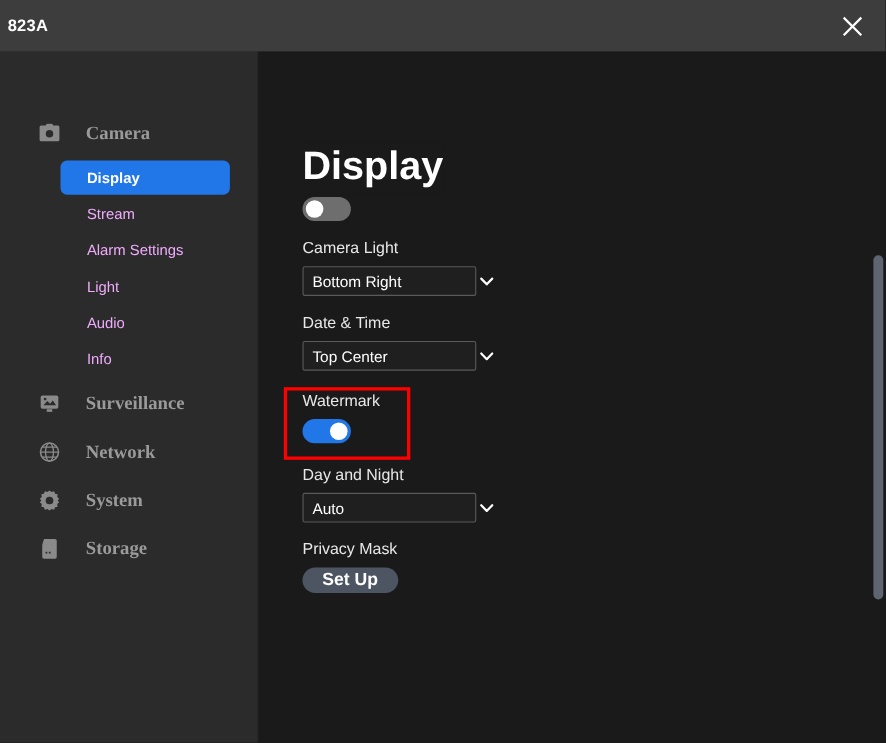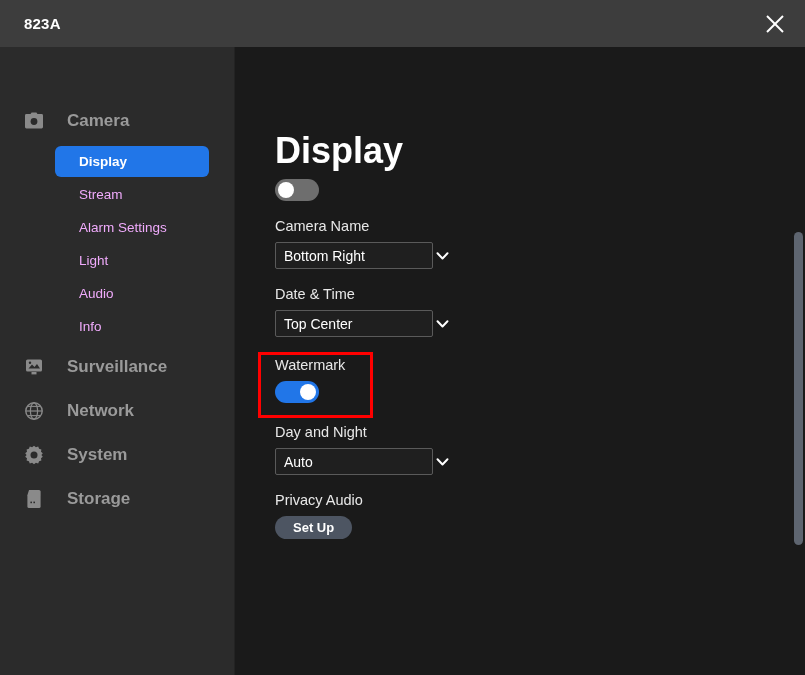--- a/index.html
+++ b/index.html
@@ -23,21 +23,21 @@
     height: 47px;
     background: #3d3d3d;
     display: flex;
     align-items: center;
     box-sizing: border-box;
   }
   .titlebar-title {
     color: #ffffff;
     font-size: 15px;
     font-weight: bold;
-    margin-left: 24px;
+    margin-left: 7px;
     letter-spacing: 0.2px;
   }
   .titlebar-spacer { flex: 1; }
   .close-btn {
     width: 44px;
     height: 44px;
     margin-right: 8px;
     display: flex;
     align-items: center;
     justify-content: center;
@@ -61,23 +61,24 @@
     height: 628px;
     background: #2b2b2b;
     box-sizing: border-box;
     padding-top: 55px;
     border-right: 1px solid #232323;
   }
   .nav-group-header {
     display: flex;
     align-items: center;
     height: 38px;
-    padding-left: 23px;
+    padding-left: 34px;
     margin-bottom: 6px;
     cursor: pointer;
+    font-family: Liberation Serif, serif;
   }
   .nav-icon {
     width: 22px;
     height: 22px;
     display: flex;
     align-items: center;
     justify-content: center;
     margin-right: 22px;
     flex: 0 0 auto;
   }
@@ -220,21 +221,21 @@
   
   .pill-btn {
     display: inline-flex;
     align-items: center;
     justify-content: center;
     height: 23px;
     padding: 0 18px;
     border-radius: 12px;
     background: #4d5562;
     color: #ffffff;
-    font-size: 13px;
+    font-size: 16px;
     font-weight: bold;
     border: none;
     cursor: pointer;
     font-family: "Liberation Sans", sans-serif;
   }
 
   
   .highlight-box {
     position: absolute;
     left: 258px;
@@ -374,21 +375,21 @@
       <div class="form">
 
         <div class="field">
           <span class="field-label">Mirroring</span>
           <div class="toggle">
             <span class="knob"></span>
           </div>
         </div>
 
         <div class="field">
-          <span class="field-label">Camera Name</span>
+          <span class="field-label">Camera Light</span>
           <div class="select-wrap">
             <div class="select">Bottom Right</div>
             <span class="select-chevron">
               <svg width="13" height="9" viewBox="0 0 13 9">
                 <polyline points="1.5,1.8 6.5,7 11.5,1.8" fill="none" stroke="#ffffff" stroke-width="2" stroke-linecap="round" stroke-linejoin="round"></polyline>
               </svg>
             </span>
           </div>
         </div>
 
@@ -418,21 +419,21 @@
             <div class="select">Auto</div>
             <span class="select-chevron">
               <svg width="13" height="9" viewBox="0 0 13 9">
                 <polyline points="1.5,1.8 6.5,7 11.5,1.8" fill="none" stroke="#ffffff" stroke-width="2" stroke-linecap="round" stroke-linejoin="round"></polyline>
               </svg>
             </span>
           </div>
         </div>
 
         <div class="field">
-          <span class="field-label">Privacy Audio</span>
+          <span class="field-label">Privacy Mask</span>
           <button class="pill-btn">Set Up</button>
         </div>
 
       </div>
 
       <div class="title-mask"></div>
       <h1 class="page-title">Display</h1>
 
     </div>
 

